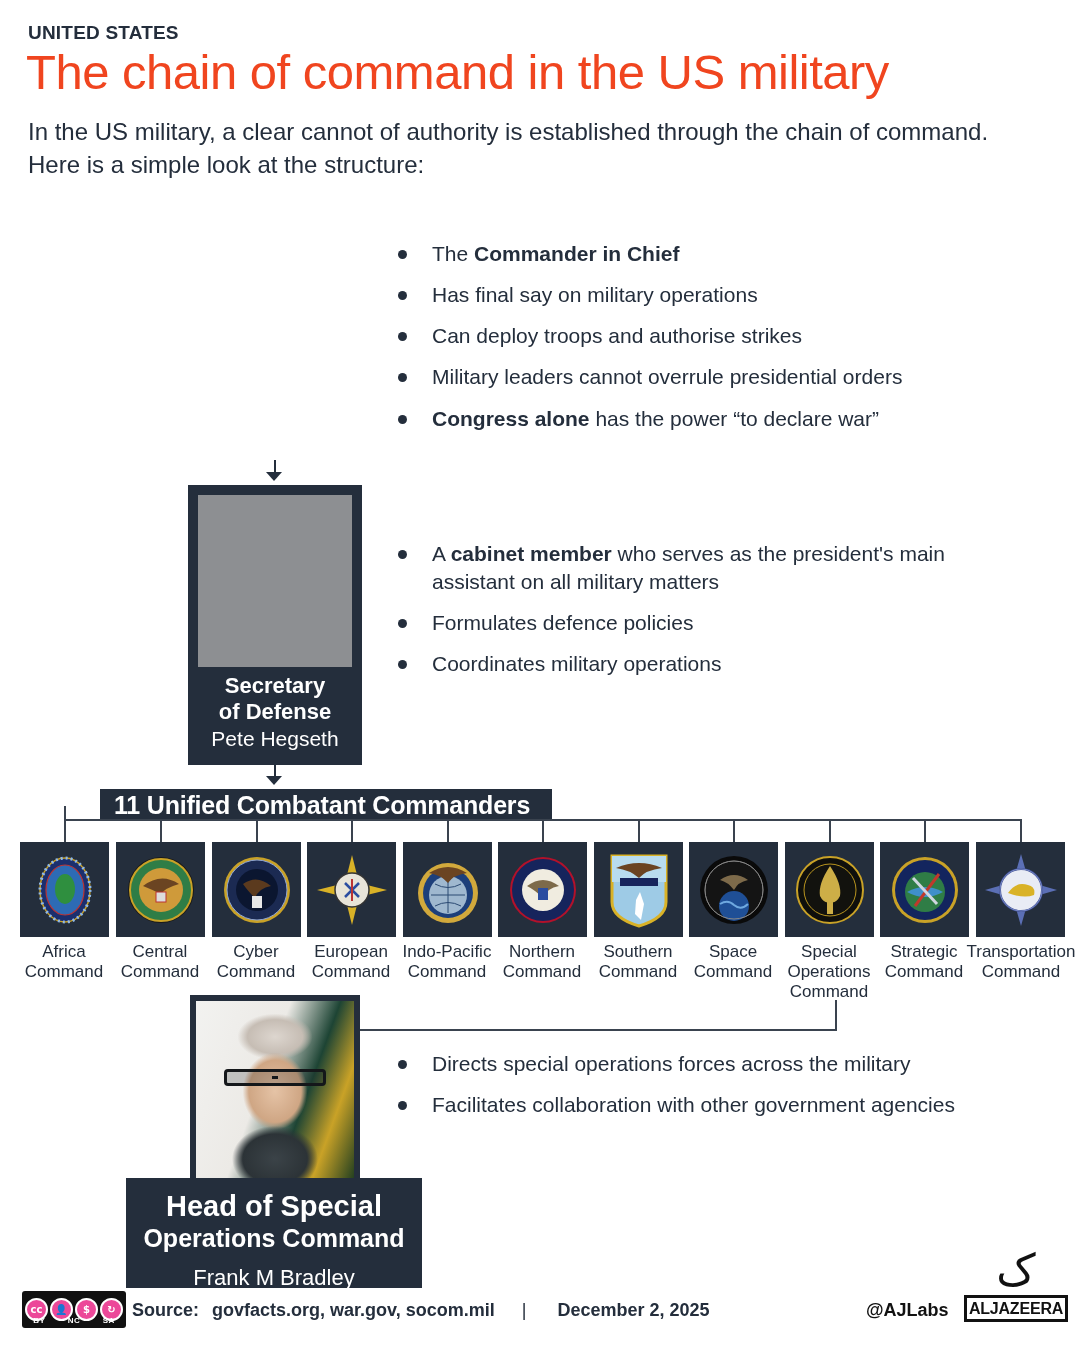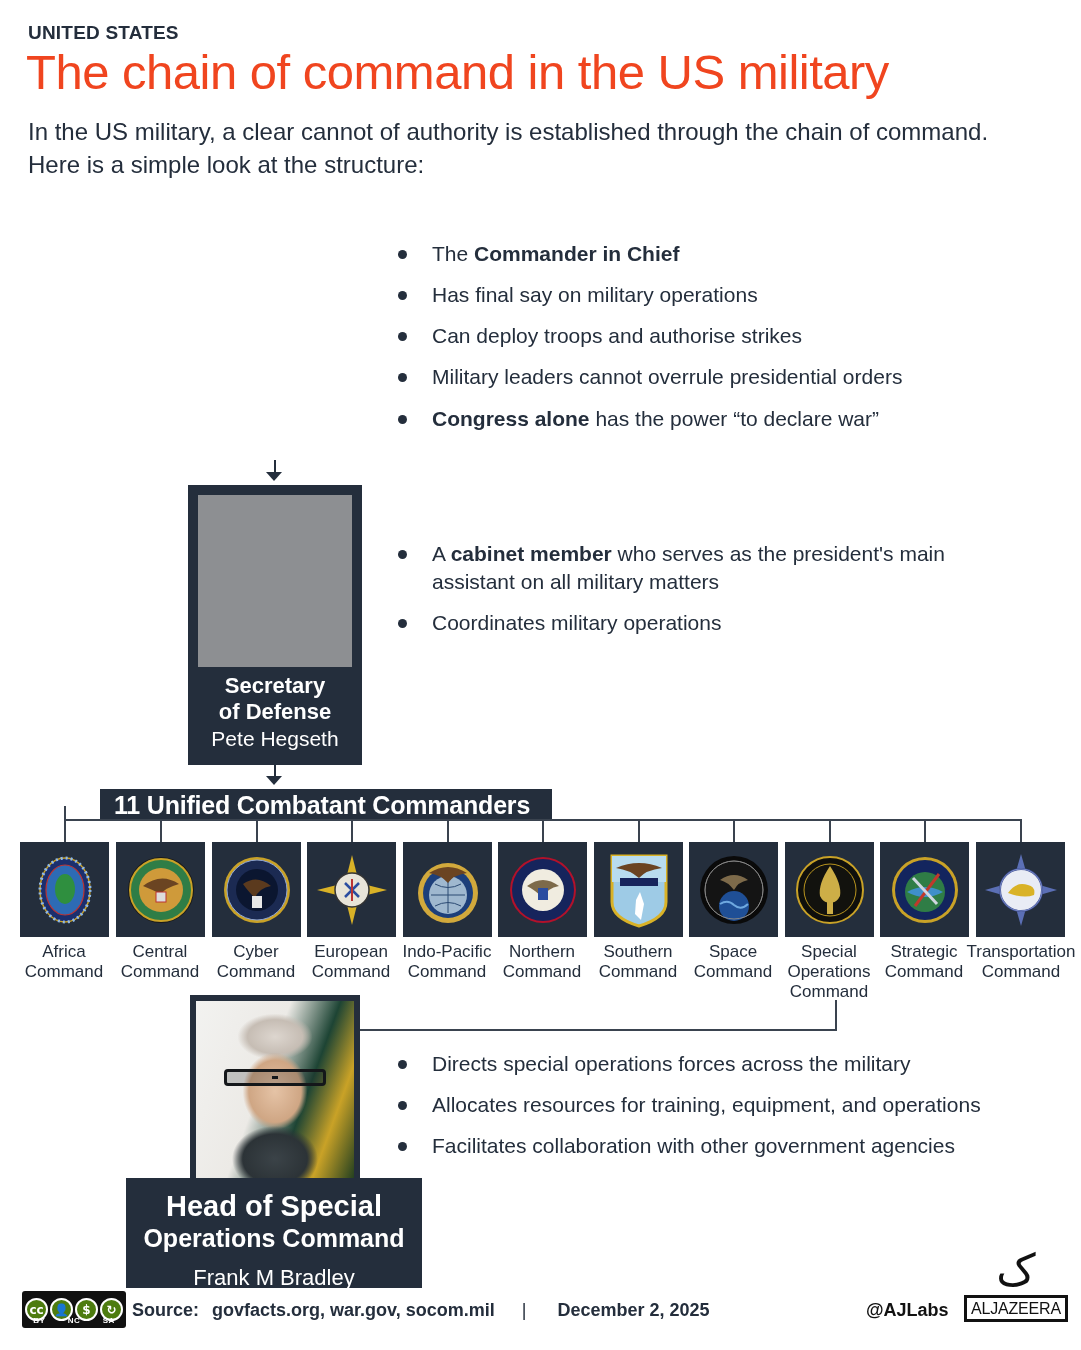--- a/index.html
+++ b/index.html
@@ -114,22 +114,22 @@
 
   
   .cc {
     position:absolute; left:22px; top:1291px;
     width:104px; height:37px; background:#111; border-radius:3px;
     display:flex; align-items:center; justify-content:space-between;
     padding:2px 3px;
   }
   .cc .circ {
     width:23px; height:23px; border-radius:50%;
-    background:#4d7c0f; border:2px solid #fff; color:#fff;
-    font-size:12px; font-weight:bold; display:flex;
+    background:#ec4899; border:2px solid #fff; color:#fff;
+    font-size:10px; font-weight:bold; display:flex;
     align-items:center; justify-content:center; font-family:"DejaVu Sans", sans-serif;
   }
   .cc-sub {
     position:absolute; left:22px; top:1316px; width:104px;
     color:#fff; font-size:8px; font-weight:bold;
     display:flex; justify-content:space-around; letter-spacing:.4px;
   }
   .source {
     position:absolute; left:132px; top:1300px;
     font-size:18px; font-weight:bold; color:#242E3C; white-space:nowrap;
@@ -137,21 +137,21 @@
   .source .sep { padding:0 22px; font-weight:normal; }
   .source .date { padding-left:4px; }
   .ajlabs {
     position:absolute; left:866px; top:1300px;
     font-size:18px; font-weight:bold; color:#111;
   }
   .ajlogo {
     position:absolute; left:964px; top:1295px;
     width:104px; height:27px; border:3px solid #111;
     display:flex; align-items:center; justify-content:center;
-    font-size:16px; font-weight:normal; letter-spacing:-0.2px; color:#111;
+    font-size:16px; font-weight:bold; letter-spacing:-0.2px; color:#111;
   }
   .ajflame {
     position:absolute; left:985px; top:1247px; width:62px; height:48px;
     color:#111; font-size:44px; line-height:46px; text-align:center;
     font-family:"DejaVu Sans", sans-serif;
   }
 </style>
 </head>
 <body>
 
@@ -177,20 +177,21 @@
     <div class="photo ph-hegseth" style="height:172px;"></div>
     <div class="cap" style="top:188px;">
       <div class="role" style="font-size:22px;">Secretary</div>
       <div class="role" style="font-size:22px;">of Defense</div>
       <div class="name" style="font-size:21px; margin-top:2px;">Pete Hegseth</div>
     </div>
   </div>
 
   <ul class="bullets" style="left:392px; top:540px; width:570px;">
     <li><span>A </span><b>cabinet member</b><span> who serves as the president's main assistant on all military matters</span></li>
+    <li><span>Formulates defence policies</span><b></b><span></span></li>
     <li><span>Coordinates military operations</span><b></b><span></span></li>
   </ul>
 
   <div class="vline" style="left:274px; top:765px; height:13px;"></div>
   <div class="arrow" style="left:266px; top:776px;"></div>
 
   <div class="ucbar" style="left:100px; top:789px; width:452px; height:32px;">
     <span>11 Unified Combatant Commanders</span>
   </div>
 
@@ -375,21 +376,20 @@
   <div class="card" style="left:126px; top:1178px; width:296px; height:110px;">
     <div class="cap" style="top:12px;">
       <div class="role" style="font-size:29px;">Head of Special</div>
       <div class="role" style="font-size:25px;">Operations Command</div>
       <div class="name" style="font-size:22px; margin-top:12px;">Frank M Bradley</div>
     </div>
   </div>
 
   <ul class="bullets" style="left:392px; top:1050px; width:660px;">
     <li><span>Directs special operations forces across the military</span></li>
-    <li><span>Allocates resources for training, equipment, and operations</span></li>
     <li><span>Facilitates collaboration with other government agencies</span></li>
   </ul>
 
   <div class="cc">
     <div class="circ">cc</div>
     <div class="circ">👤</div>
     <div class="circ">$</div>
     <div class="circ">↻</div>
   </div>
   <div class="cc-sub">

